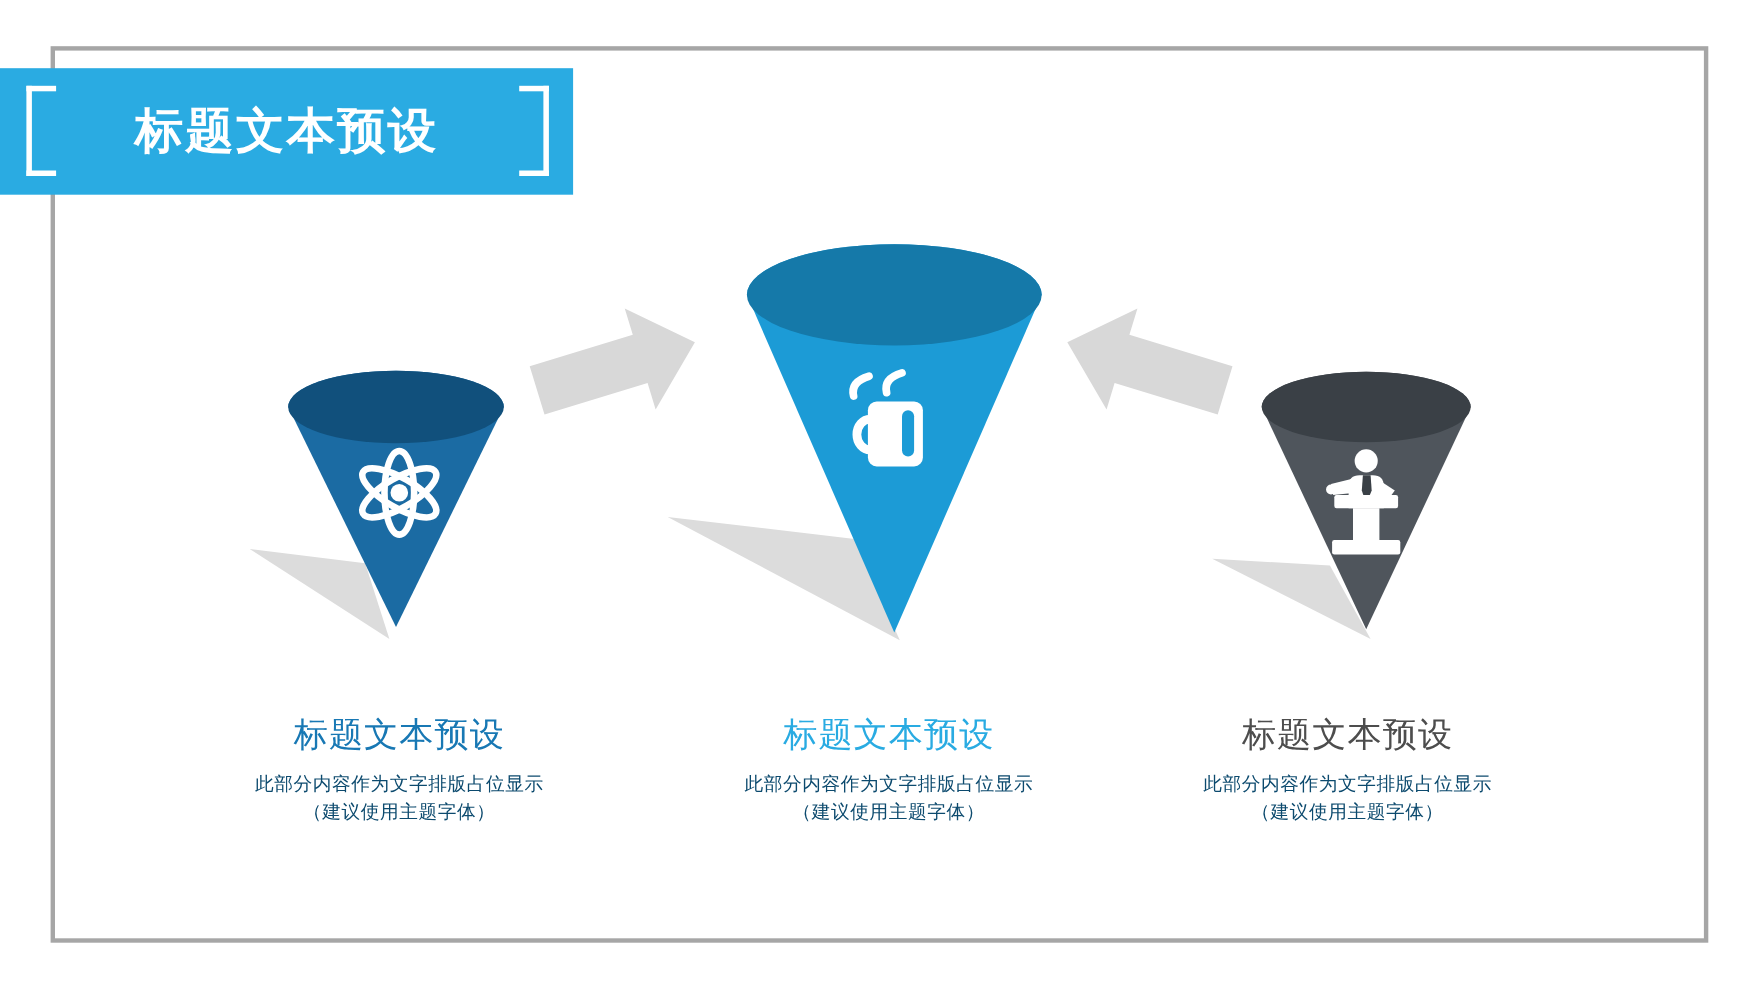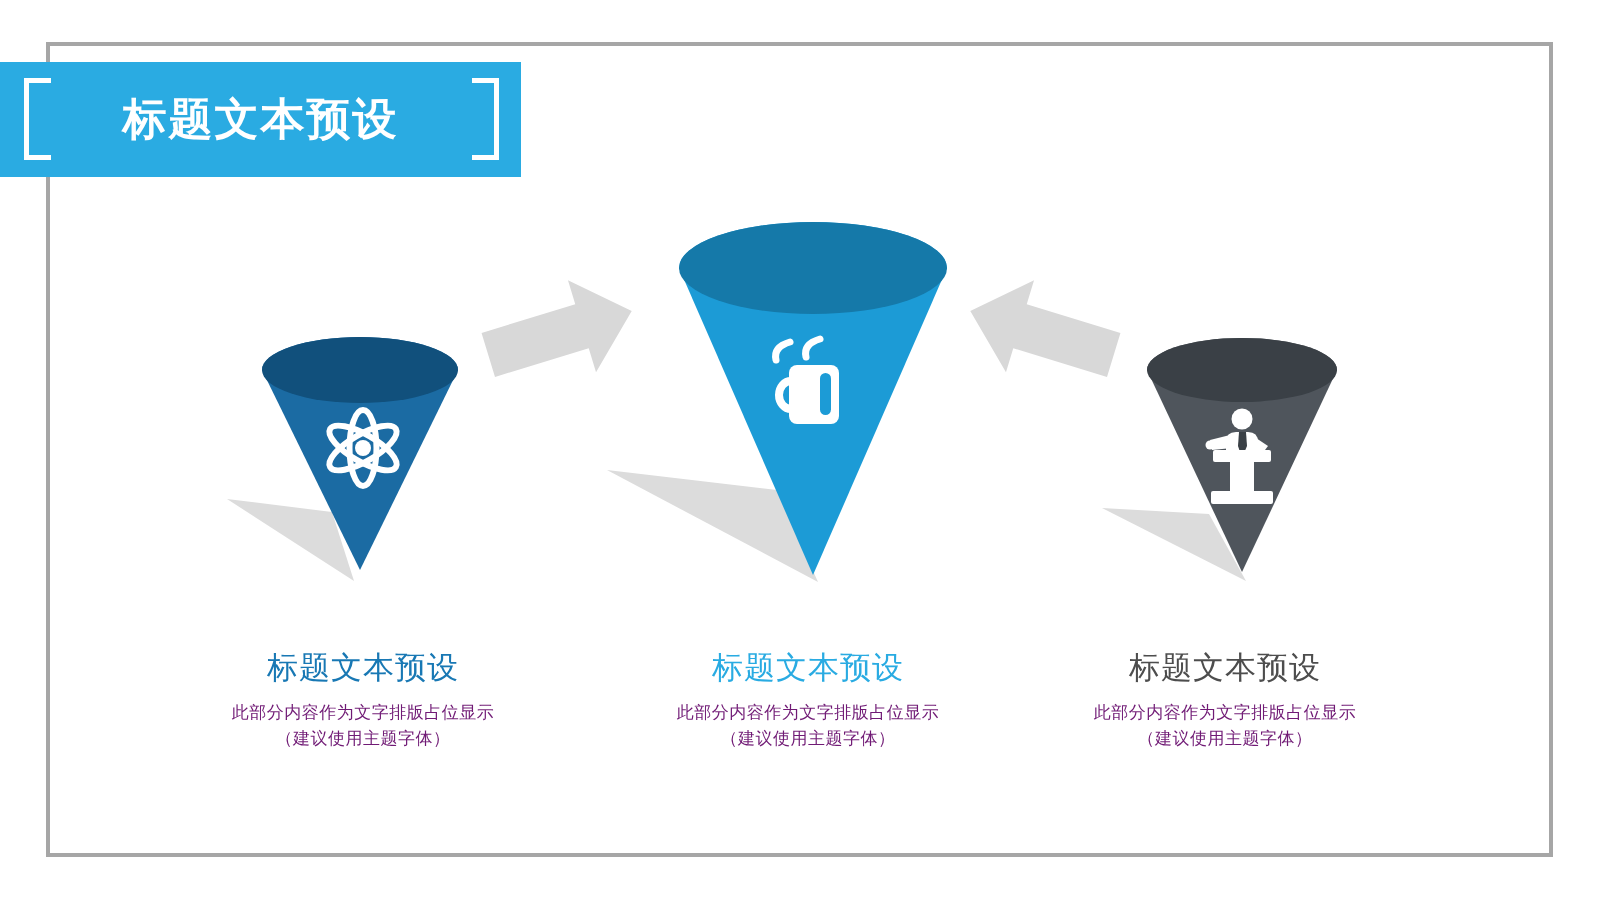--- a/index.html
+++ b/index.html
@@ -27,21 +27,21 @@
   .bracket-right { right:22px; border-left:none; }
   .svg-layer { position:absolute; left:0; top:0; z-index:2; }
   .item-text { position:absolute; top:650px; width:360px; text-align:center; z-index:4; }
   .item-1 { left:183px; }
   .item-2 { left:628px; }
   .item-3 { left:1045px; }
   .item-title {
     font-size:31px; font-weight:normal; letter-spacing:1px;
     line-height:36px; margin:0 0 14px 0;
   }
-  .item-desc { font-size:17px; color:#701a75; line-height:26px; letter-spacing:0.5px; }
+  .item-desc { font-size:17px; color:#0c4a6e; line-height:26px; letter-spacing:0.5px; }
 </style>
 </head>
 <body>
 
 <div class="slide">
 
   <div class="frame"></div>
 
   <div class="banner" style="background: rgb(42, 171, 226);">
     <div class="bracket bracket-left"></div>

